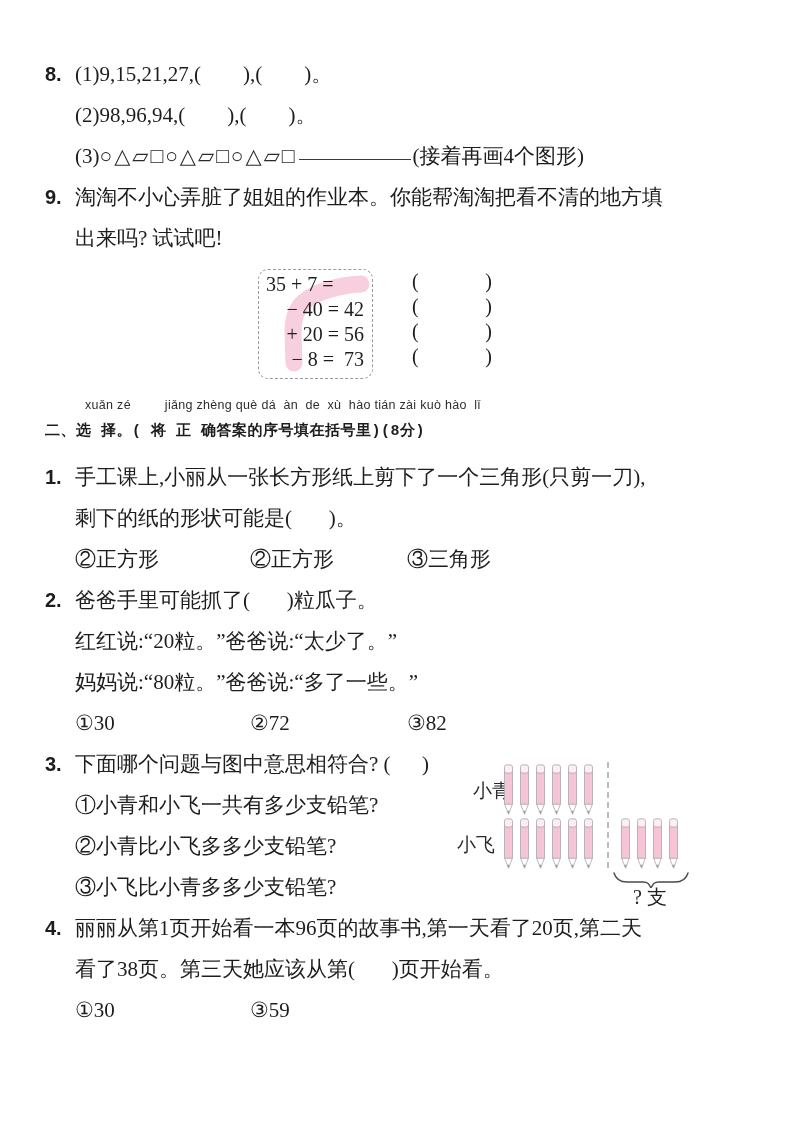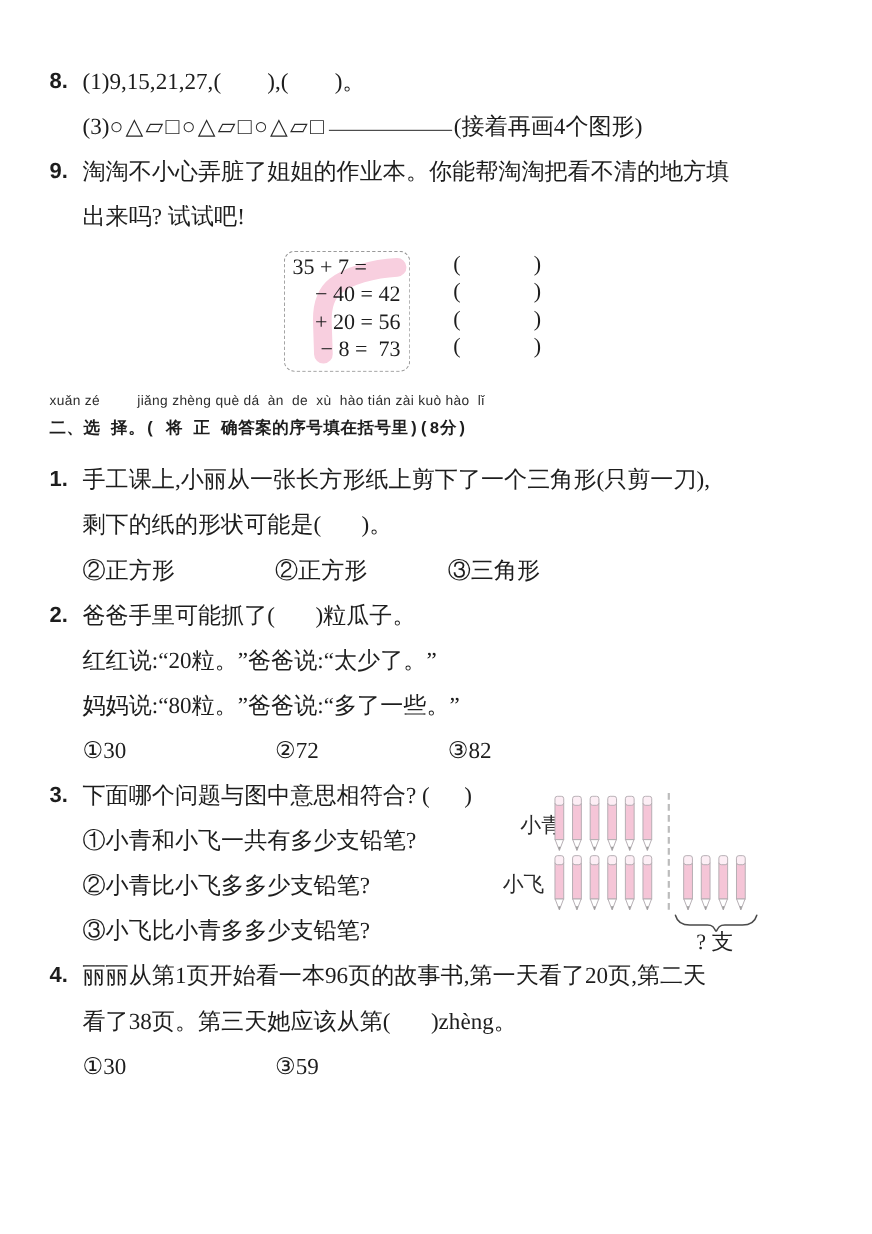--- a/index.html
+++ b/index.html
@@ -32,21 +32,21 @@
   }
   .eq-blob{position:absolute;left:0;top:0;pointer-events:none;}
   .eq-row{position:relative;height:25px;line-height:25px;font-size:20px;white-space:pre;z-index:2;}
   .eq-row.r1{text-align:left;padding-left:7px;}
   .eq-row.rr{text-align:right;padding-right:8px;}
   .paren-col{margin-left:39px;}
   .paren-row{height:25px;line-height:25px;font-size:20px;width:80px;display:flex;justify-content:space-between;}
   
   .sec2{margin-top:18px;}
   .pinyin{
-    display:block;height:16px;line-height:16px;
+    display:block;margin-left:40px;height:16px;line-height:16px;
     font-family:"Liberation Sans","DejaVu Sans",sans-serif;
     font-size:12.5px;color:#2e2e2e;white-space:pre;letter-spacing:0.3px;
   }
   .sec-title{
     height:38px;line-height:38px;
     font-family:Liberation Mono, monospace;
     font-weight:bold;font-size:15px;letter-spacing:0.5px;white-space:pre;
   }
   .q1{margin-top:6px;}
   .opts{display:grid;grid-template-columns:175px 157px auto;height:41px;line-height:41px;font-size:21px;white-space:pre;}
@@ -61,20 +61,21 @@
   .brace-label{position:absolute;left:160px;top:122px;width:70px;text-align:center;font-size:20px;color:#222;white-space:pre;}
 </style>
 </head>
 <body>
 
 <div class="page">
 
   <div class="q">
     <span class="qnum">8.</span>
     <div class="line">(1)9,15,21,27,(        ),(        )。</div>
+    <div class="line">(2)98,96,94,(        ),(        )。</div>
     <div class="line"><span>(3)</span><span class="shapes">○△▱□○△▱□○△▱□</span><span class="blank"></span><span>(接着再画4个图形)</span></div>
   </div>
 
   <div class="q">
     <span class="qnum">9.</span>
     <div class="line">淘淘不小心弄脏了姐姐的作业本。你能帮淘淘把看不清的地方填</div>
     <div class="line">出来吗? 试试吧!</div>
     <div class="eq-area">
       <div class="eq-box">
         <svg class="eq-blob" width="115" height="106" viewBox="0 0 115 106">
@@ -231,20 +232,20 @@
       <svg class="brace" width="76" height="16" viewBox="0 0 76 16">
         <path d="M1 1 C3 8 8 10 14 10 L30 10 C35 10 36 12 38 16 C40 12 41 10 46 10 L62 10 C68 10 73 8 75 1" fill="none" stroke="#4a4a4a" stroke-width="1.4" stroke-linecap="round"></path>
       </svg>
       <span class="brace-label">? 支</span>
     </div>
   </div>
 
   <div class="q">
     <span class="qnum">4.</span>
     <div class="line">丽丽从第1页开始看一本96页的故事书,第一天看了20页,第二天</div>
-    <div class="line">看了38页。第三天她应该从第(       )zhèng。</div>
+    <div class="line">看了38页。第三天她应该从第(       )页开始看。</div>
     <div class="opts">
       <span>①30</span>
       <span>③59</span>
     </div>
   </div>
 
 </div>
 
 </body></html>

